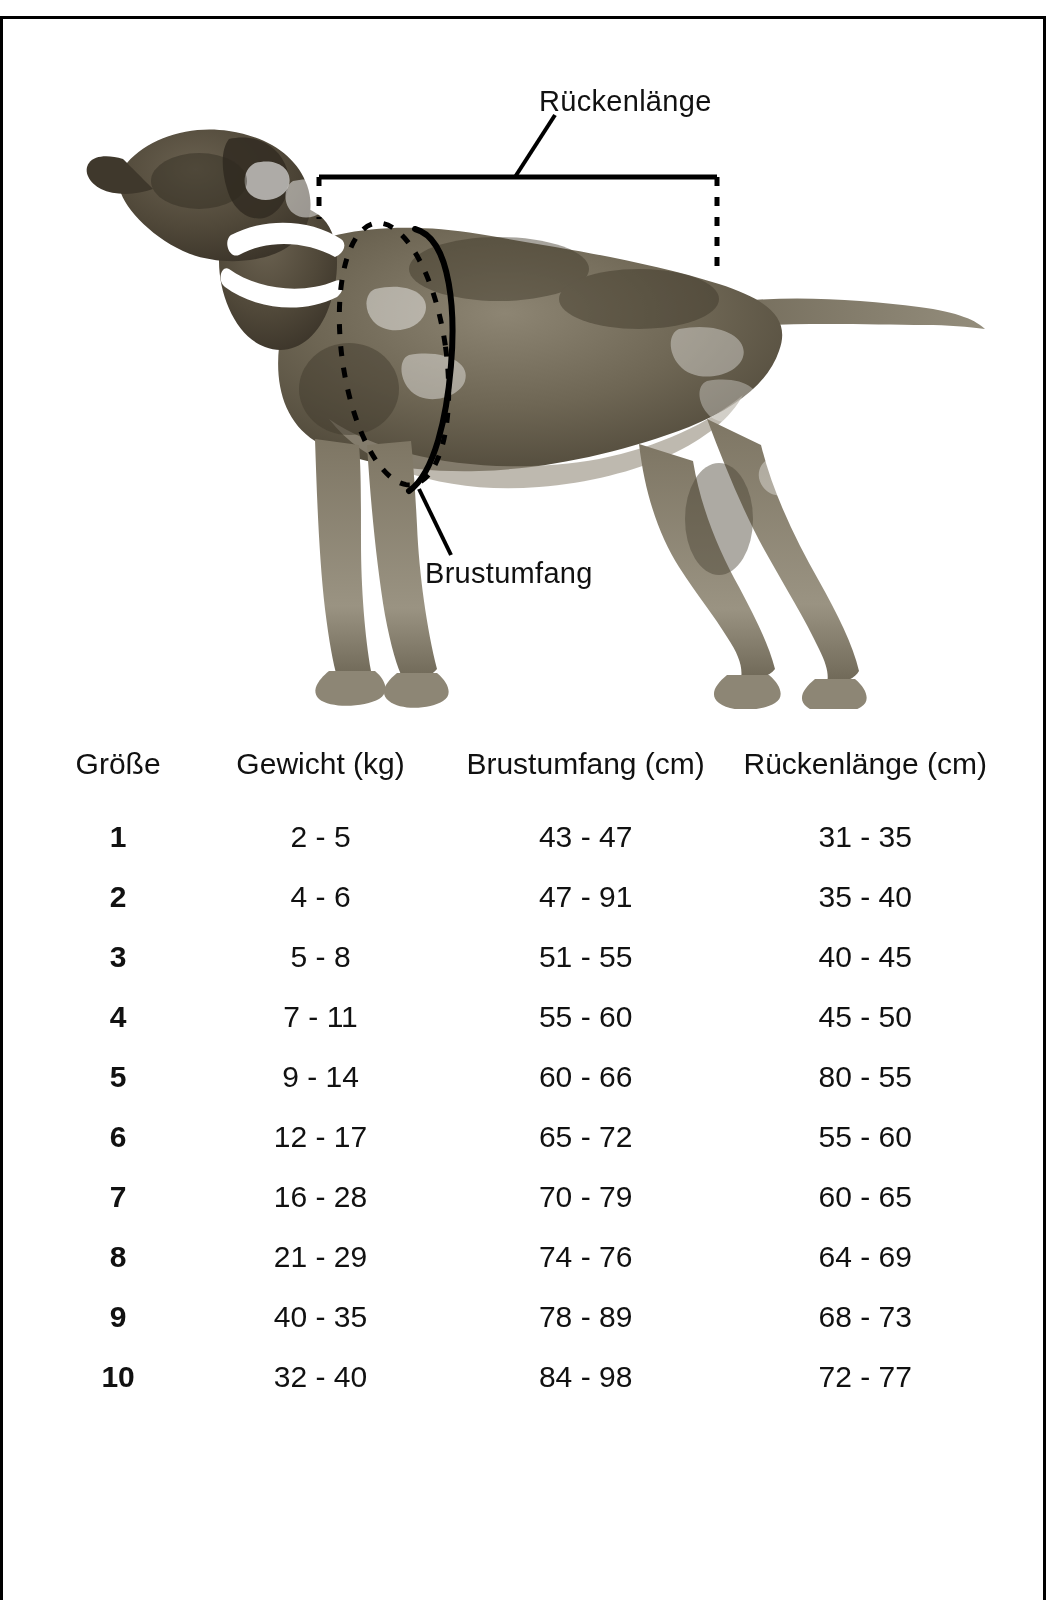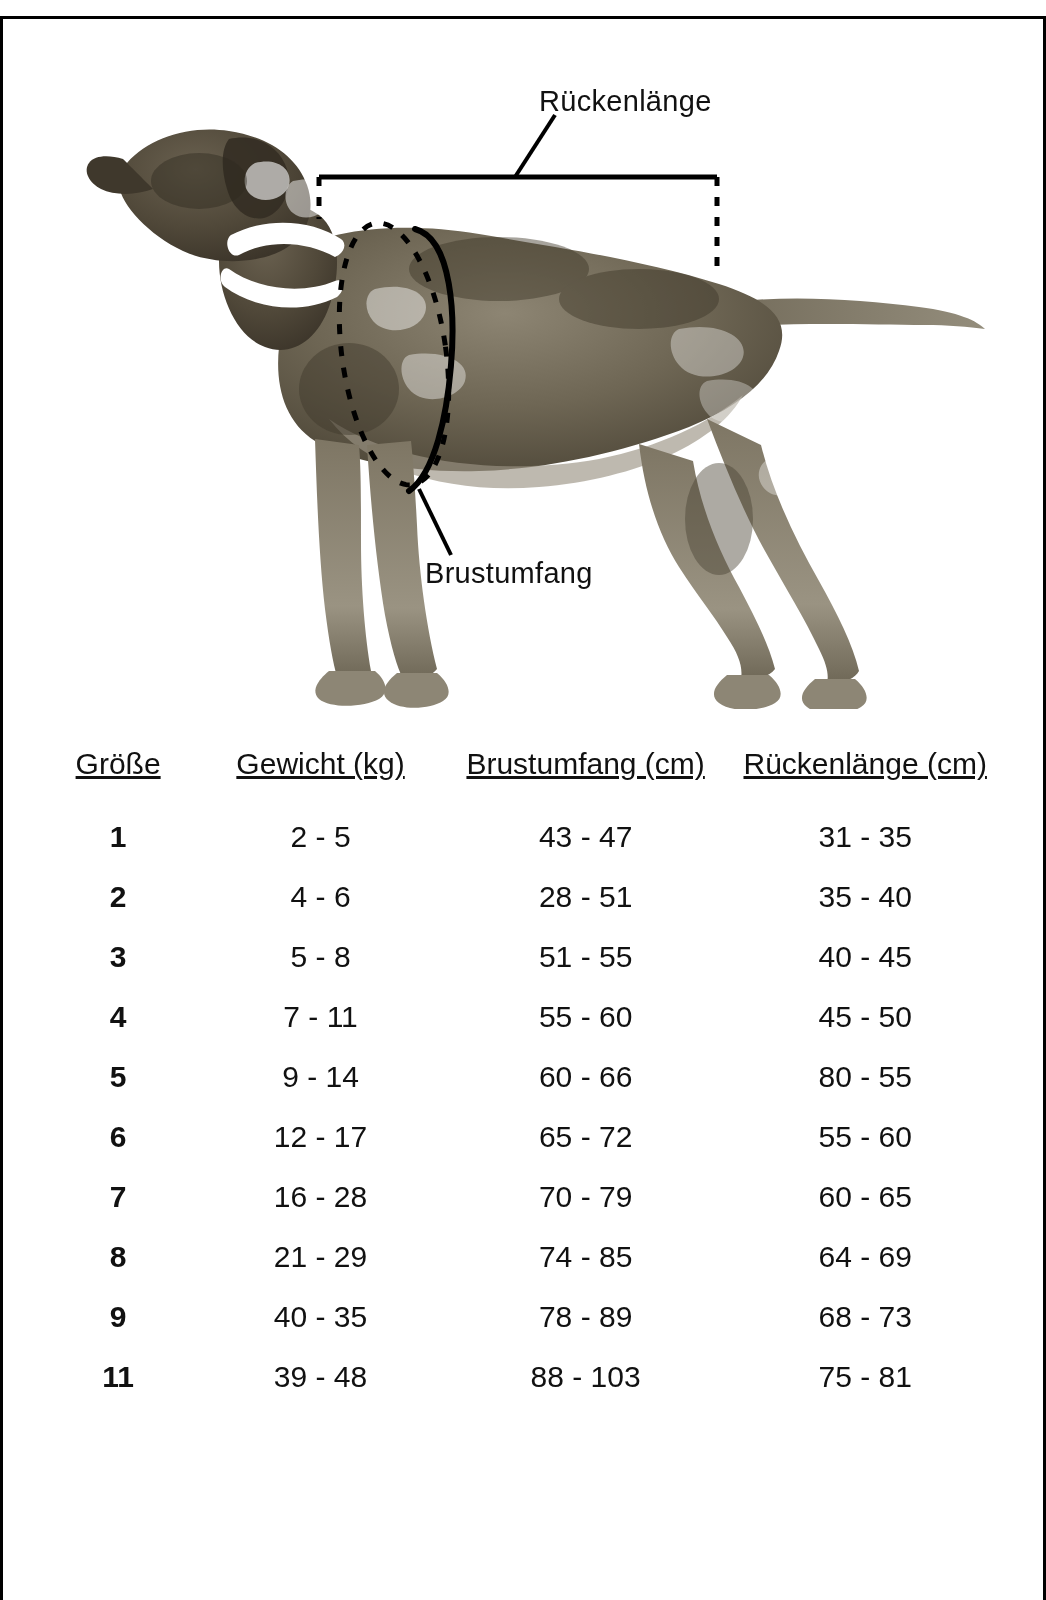--- a/index.html
+++ b/index.html
@@ -71,21 +71,20 @@
     width: 100%;
     border-collapse: collapse;
     font-size: 30px;
   }
   table.size-table th {
     font-weight: 400;
     font-size: 30px;
     padding: 10px 4px 26px 4px;
     color: #111111;
     white-space: nowrap;
-    text-decoration: underline;
   }
   table.size-table td {
     text-align: center;
     padding: 13px 4px;
     font-size: 30px;
     color: #111111;
     white-space: nowrap;
   }
   table.size-table td.col-size {
     font-weight: 700;
@@ -212,21 +211,21 @@
       <tbody>
         <tr>
           <td class="col-size">1</td>
           <td>2 - 5</td>
           <td>43 - 47</td>
           <td>31 - 35</td>
         </tr>
         <tr>
           <td class="col-size">2</td>
           <td>4 - 6</td>
-          <td>28 - 51</td>
+          <td>47 - 91</td>
           <td>35 - 40</td>
         </tr>
         <tr>
           <td class="col-size">3</td>
           <td>5 - 8</td>
           <td>51 - 55</td>
           <td>40 - 45</td>
         </tr>
         <tr>
           <td class="col-size">4</td>
@@ -248,32 +247,32 @@
         </tr>
         <tr>
           <td class="col-size">7</td>
           <td>16 - 28</td>
           <td>70 - 79</td>
           <td>60 - 65</td>
         </tr>
         <tr>
           <td class="col-size">8</td>
           <td>21 - 29</td>
-          <td>74 - 85</td>
+          <td>74 - 76</td>
           <td>64 - 69</td>
         </tr>
         <tr>
           <td class="col-size">9</td>
           <td>40 - 35</td>
           <td>78 - 89</td>
           <td>68 - 73</td>
         </tr>
         <tr>
-          <td class="col-size">11</td>
-          <td>39 - 48</td>
-          <td>88 - 103</td>
-          <td>75 - 81</td>
+          <td class="col-size">10</td>
+          <td>32 - 40</td>
+          <td>84 - 98</td>
+          <td>72 - 77</td>
         </tr>
       </tbody>
     </table>
   </div>
 
 </div>
 
 </body></html>

